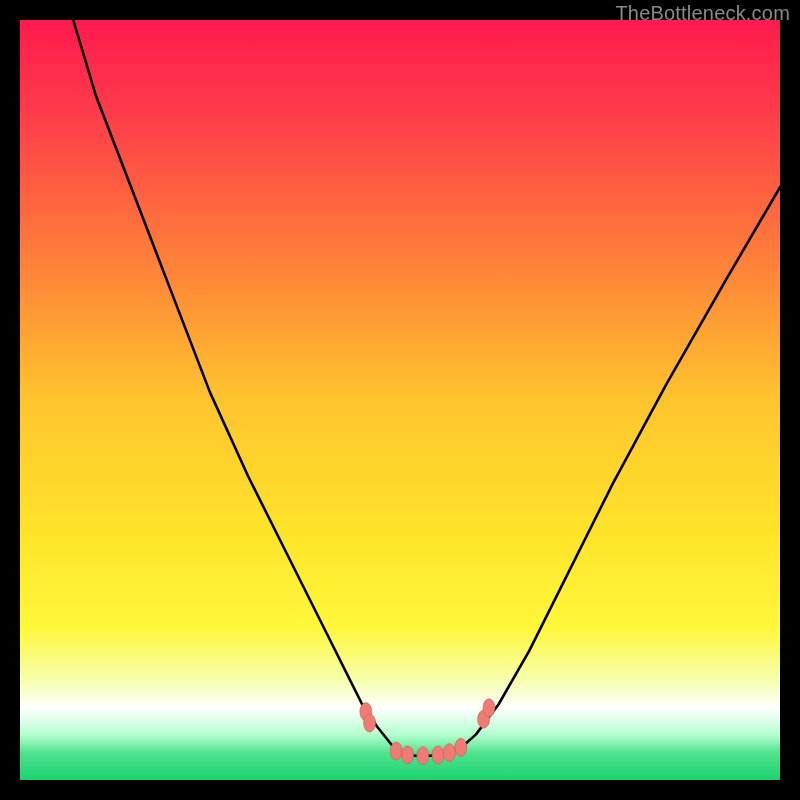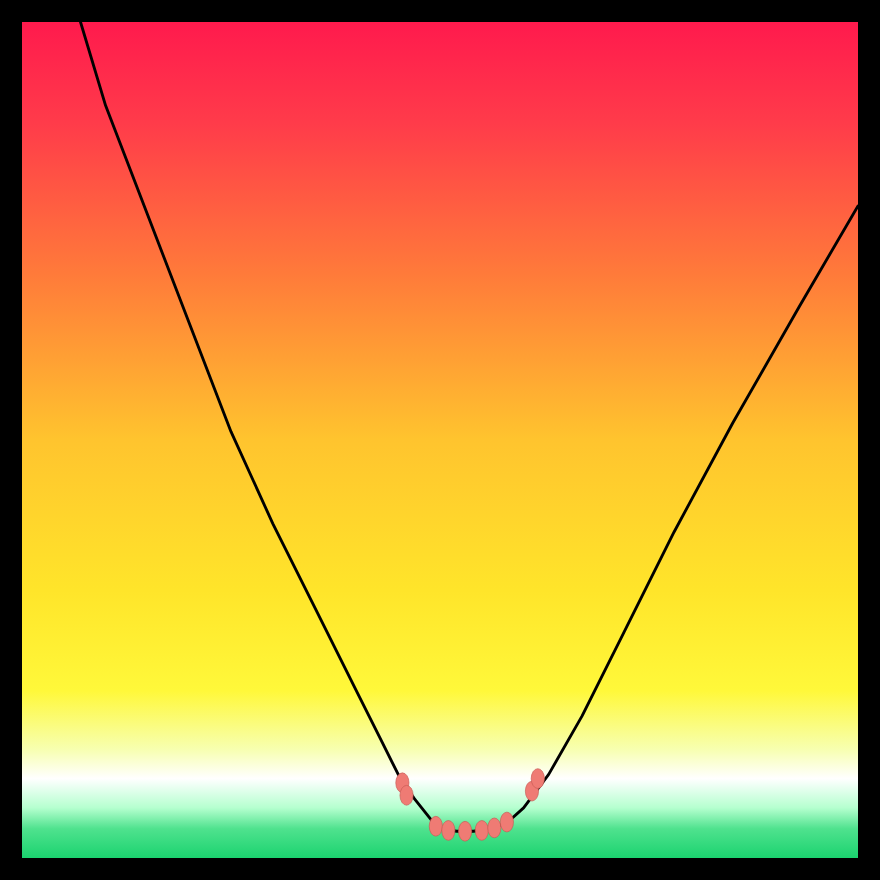--- a/index.html
+++ b/index.html
@@ -69,13 +69,14 @@
         <ellipse cx="376.20" cy="731.12" rx="6" ry="9" fill="#ef7b74" stroke="#c85a54" stroke-width="0.6"></ellipse>
         <ellipse cx="387.60" cy="734.92" rx="6" ry="9" fill="#ef7b74" stroke="#c85a54" stroke-width="0.6"></ellipse>
         <ellipse cx="402.80" cy="735.68" rx="6" ry="9" fill="#ef7b74" stroke="#c85a54" stroke-width="0.6"></ellipse>
         <ellipse cx="418.00" cy="734.92" rx="6" ry="9" fill="#ef7b74" stroke="#c85a54" stroke-width="0.6"></ellipse>
         <ellipse cx="429.40" cy="732.64" rx="6" ry="9" fill="#ef7b74" stroke="#c85a54" stroke-width="0.6"></ellipse>
         <ellipse cx="440.80" cy="727.32" rx="6" ry="9" fill="#ef7b74" stroke="#c85a54" stroke-width="0.6"></ellipse>
         <ellipse cx="463.60" cy="699.20" rx="6" ry="9" fill="#ef7b74" stroke="#c85a54" stroke-width="0.6"></ellipse>
         <ellipse cx="468.92" cy="687.80" rx="6" ry="9" fill="#ef7b74" stroke="#c85a54" stroke-width="0.6"></ellipse>
       </svg>
   </div>
+  <div class="watermark">TheBottleneck.com</div>
 </div>
 
 </body></html>

